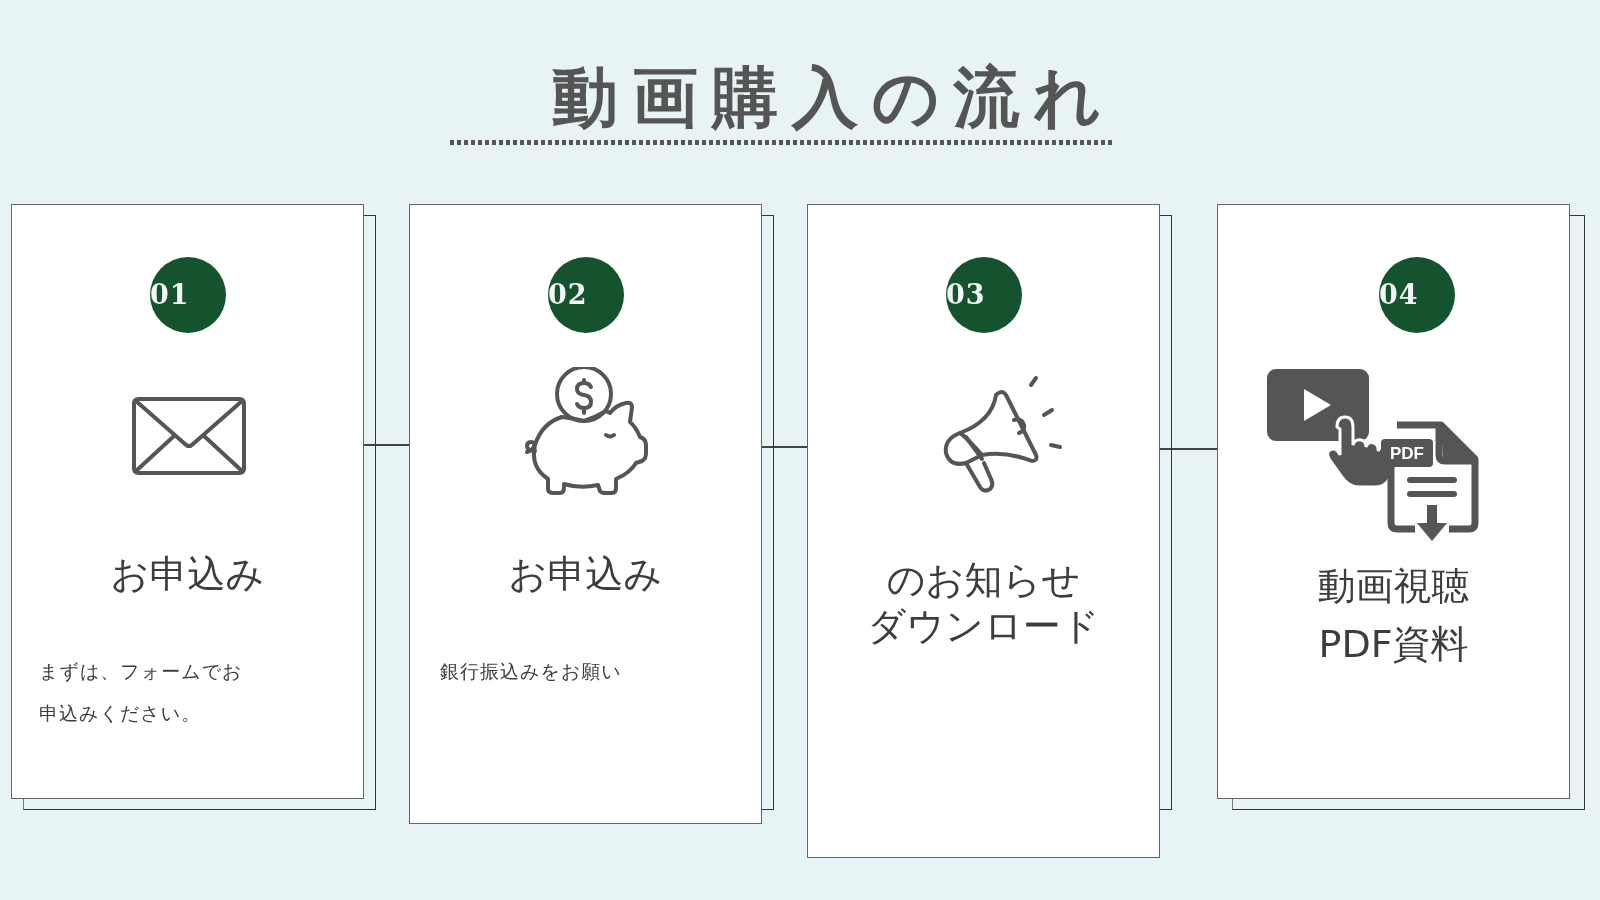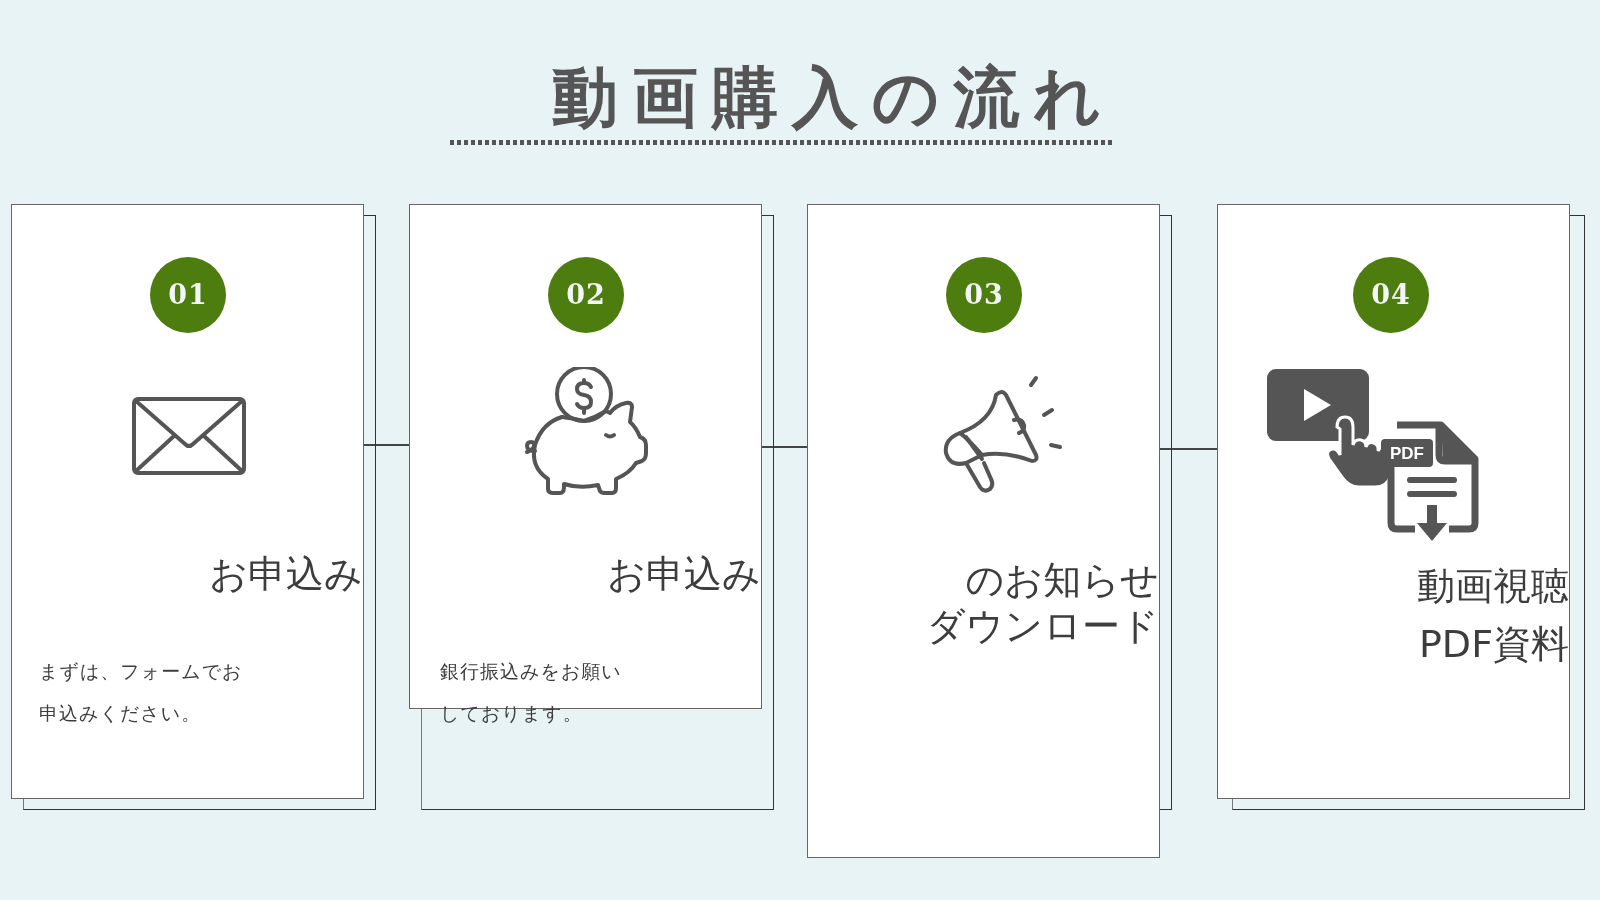--- a/index.html
+++ b/index.html
@@ -25,27 +25,27 @@
   .card-back {
     position:absolute; border:1.5px solid #333; border-left-color:#777; border-top-color:#333;
     box-sizing:border-box; background:transparent;
   }
   .card {
     position:absolute; background:#fff; border:1.5px solid #666;
     box-sizing:border-box;
   }
   .badge {
     position:absolute; width:76px; height:76px; border-radius:50%;
-    background:#4d7c0f; color:#f3f6f8;
+    background:#14532d; color:#f3f6f8;
     font-family:"DejaVu Serif", "Liberation Serif", serif; font-weight:bold;
-    font-size:27px; line-height:76px; text-align:center; letter-spacing:1px;
+    font-size:27px; line-height:76px; text-align:left; letter-spacing:1px;
   }
   .icon { position:absolute; }
   .card-title {
-    position:absolute; left:0; width:100%; text-align:right;
+    position:absolute; left:0; width:100%; text-align:center;
     font-size:38px; color:#3d3d3d; line-height:48px;
   }
   .card-desc {
     position:absolute; left:27px; right:20px;
     font-size:19px; color:#3d3d3d; line-height:42px; letter-spacing:1px;
   }
 </style>
 </head>
 <body>
 
@@ -68,36 +68,35 @@
     <path d="M6 6 L55 49 Q59 53 63 49 L112 6" fill="none" stroke="#555" stroke-width="4" stroke-linejoin="round"></path>
     <path d="M6 76 L44 41 M112 76 L74 41" fill="none" stroke="#555" stroke-width="4"></path>
   </svg>
   <div class="card-title" style="top:345px;">お申込み</div>
   <div class="card-desc" style="top:445px;">
     <div>まずは、フォームでお</div>
     <div>申込みください。</div>
   </div>
 </div>
 
-<div class="card" style="left:409px; top:204px; width:353px; height:505px;">
+<div class="card" style="left:409px; top:204px; width:353px; height:620px;">
   <div class="badge" style="left:138px; top:52px;">02</div>
   <svg class="icon" style="left:110px; top:162px;" width="135" height="135" viewBox="0 0 135 135">
     <g fill="none" stroke="#555" stroke-width="4" stroke-linecap="round" stroke-linejoin="round">
       <circle cx="64" cy="27" r="27"></circle>
       <path d="M64 13 v3 M71 20 q-2 -4 -7 -4 q-7 0 -7 6 q0 5 7 6 q7 1 7 7 q0 6 -7 6 q-5 0 -7 -4 M64 41 v5"></path>
       <path d="M42 50 Q22 56 15 78 Q10 100 28 112 L28 122 Q28 126 34 126 L40 126 Q44 126 44 120 L44 117 Q60 122 78 118 L80 124 Q81 126 86 126 L92 126 Q96 126 96 121 L96 112 Q110 106 116 96 L122 94 Q126 92 126 86 L126 78 Q126 72 120 70 Q116 60 110 55 L112 40 Q112 35 106 36 Q96 38 90 46 Q88 45 86 44"></path>
       <path d="M86 44 Q76 50 64 54 Q52 51 42 50"></path>
       <path d="M86 68 q4 3 8 0"></path>
       <path d="M15 84 q-8 0 -8 -5 q0 -4 4 -4 q4 0 3 4 q-1 4 -7 6"></path>
     </g>
   </svg>
   <div class="card-title" style="top:345px;">お申込み</div>
   <div class="card-desc" style="top:445px; left:30px;">
     <div>銀行振込みをお願い</div>
-    <div>しております。</div>
   </div>
 </div>
 
 <div class="card" style="left:807px; top:204px; width:353px; height:654px;">
   <div class="badge" style="left:138px; top:52px;">03</div>
   <svg class="icon" style="left:128px; top:170px;" width="130" height="125" viewBox="0 0 130 125">
     <g fill="none" stroke="#555" stroke-width="4" stroke-linecap="round" stroke-linejoin="round">
       <path d="M60 20 Q66 14 70 20 L100 80 Q102 86 96 86 Q70 76 46 80 Q30 62 24 58 Q56 46 60 20 Z"></path>
       <path d="M24 58 Q8 64 10 78 Q14 92 30 88 L46 80"></path>
       <path d="M30 62 L46 84"></path>
@@ -106,21 +105,21 @@
       <path d="M95 10 L100 3 M108 40 L116 35 M115 70 L124 72"></path>
     </g>
   </svg>
   <div class="card-title" style="top:352px; line-height:46px;">
     <div>のお知らせ</div>
     <div>ダウンロード</div>
   </div>
 </div>
 
 <div class="card" style="left:1217px; top:204px; width:353px; height:595px;">
-  <div class="badge" style="left:135px; top:52px;">04</div>
+  <div class="badge" style="left:161px; top:52px;">04</div>
   <svg class="icon" style="left:49px; top:160px;" width="140" height="125" viewBox="0 0 140 125">
     <rect x="0" y="4" width="102" height="72" rx="9" fill="#555"></rect>
     <path d="M37 24 L37 56 L64 40 Z" fill="#fff"></path>
     <path d="M70 62 Q70 52 78 52 Q86 52 86 62 L86 80 Q88 74 94 75 Q99 76 99 82 Q101 76 107 78 Q112 80 111 86 Q114 80 120 82 Q126 85 125 94 L123 112 Q120 122 108 122 L92 122 Q82 122 75 112 L62 94 Q58 86 65 84 Q70 83 73 90 L73 64 Z" fill="#555" stroke="#fff" stroke-width="3"></path>
   </svg>
   <svg class="icon" style="left:163px; top:214px;" width="100" height="125" viewBox="0 0 100 125">
     <path d="M16 6 L60 6 L94 40 L94 104 Q94 110 88 110 L68 110 M34 110 L16 110 Q10 110 10 104 L10 42" fill="none" stroke="#555" stroke-width="7" stroke-linejoin="round"></path>
     <path d="M58 6 L58 36 Q58 42 64 42 L94 42" fill="none" stroke="#555" stroke-width="7"></path>
     <path d="M60 6 L94 40 L62 40 Z" fill="#555"></path>
     <rect x="0" y="20" width="52" height="28" rx="4" fill="#555"></rect>

